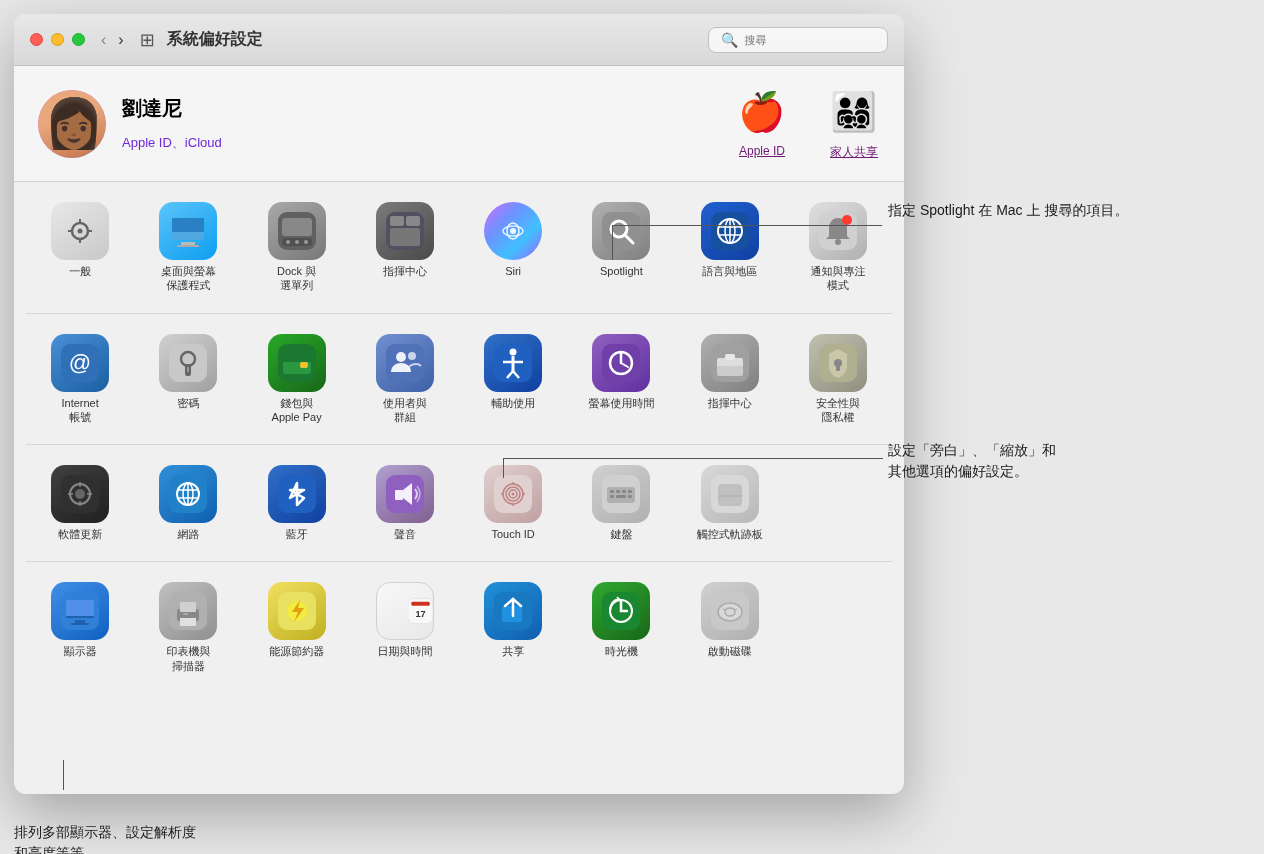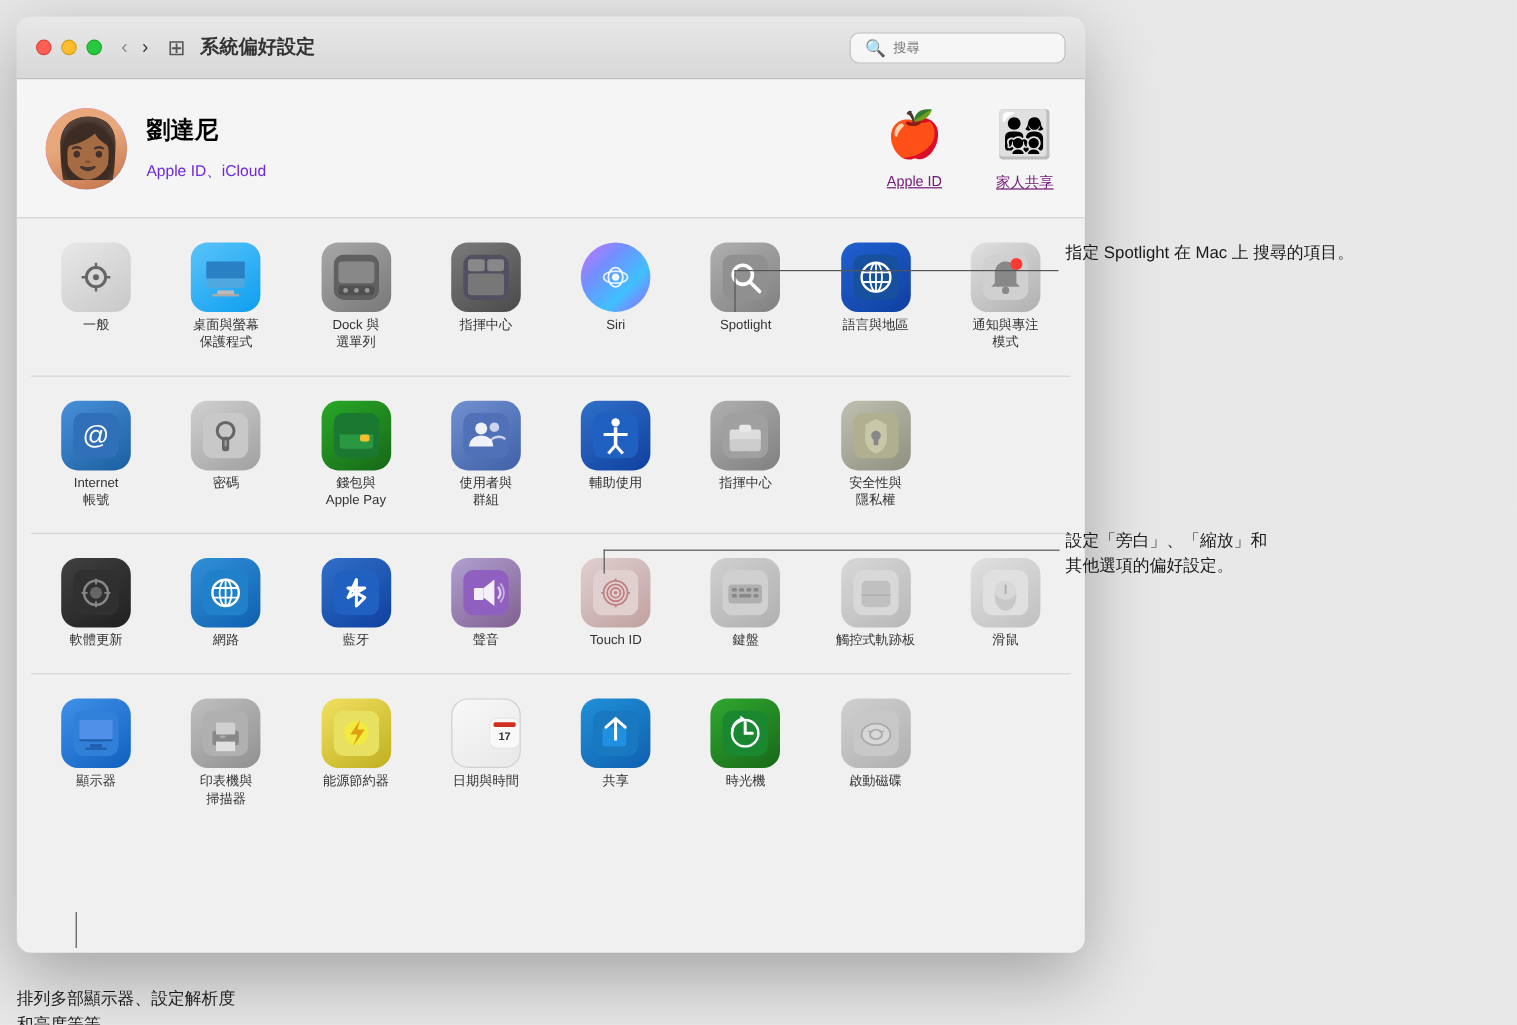--- a/index.html
+++ b/index.html
@@ -478,20 +478,31 @@
             <circle cx="19" cy="8" r="3.5" fill="white"></circle>
             <line x1="19" y1="12" x2="19" y2="27" stroke="white" stroke-width="3"></line>
             <line x1="9" y1="18" x2="29" y2="18" stroke="white" stroke-width="2.5"></line>
             <line x1="19" y1="27" x2="13" y2="34" stroke="white" stroke-width="2.5"></line>
             <line x1="19" y1="27" x2="25" y2="34" stroke="white" stroke-width="2.5"></line>
           </svg>
       </div>
       <span class="icon-label">輔助使用</span>
     </div>
     <div class="icon-item">
+      <div class="icon-img icon-screentime">
+        <svg width="38" height="38" viewBox="0 0 38 38">
+            <rect width="38" height="38" rx="9" fill="#7040a8"></rect>
+            <circle cx="19" cy="19" r="11" stroke="white" stroke-width="2.5" fill="none"></circle>
+            <line x1="19" y1="9" x2="19" y2="19" stroke="white" stroke-width="2.5" stroke-linecap="round"></line>
+            <line x1="19" y1="19" x2="26" y2="23" stroke="white" stroke-width="2" stroke-linecap="round"></line>
+          </svg>
+      </div>
+      <span class="icon-label">螢幕使用時間</span>
+    </div>
+    <div class="icon-item">
       <div class="icon-img icon-extensions">
         <svg width="38" height="38" viewBox="0 0 38 38">
             <rect width="38" height="38" rx="9" fill="#a0a0a0"></rect>
             <rect x="6" y="14" width="14" height="10" rx="2" fill="#ddd"></rect>
             <rect x="18" y="14" width="14" height="10" rx="2" fill="#ddd"></rect>
             <rect x="6" y="22" width="14" height="10" rx="2" fill="#ccc"></rect>
             <rect x="18" y="22" width="14" height="10" rx="2" fill="#ccc"></rect>
             <rect x="14" y="10" width="10" height="6" rx="2" fill="#e8e8e8"></rect>
           </svg>
       </div>
@@ -596,31 +607,20 @@
     <div class="icon-item">
       <div class="icon-img icon-trackpad">
         <svg width="38" height="38" viewBox="0 0 38 38">
             <rect width="38" height="38" rx="9" fill="#d8d8d8"></rect>
             <rect x="7" y="9" width="24" height="22" rx="4" fill="#c0c0c0"></rect>
             <line x1="7" y1="21" x2="31" y2="21" stroke="#aaa" stroke-width="1"></line>
           </svg>
       </div>
       <span class="icon-label">觸控式軌跡板</span>
     </div>
-    <div class="icon-item">
-      <div class="icon-img icon-mouse">
-        <svg width="38" height="38" viewBox="0 0 38 38">
-            <rect width="38" height="38" rx="9" fill="#e0e0e0"></rect>
-            <ellipse cx="19" cy="22" rx="9" ry="12" fill="#c8c8c8"></ellipse>
-            <ellipse cx="19" cy="17" rx="9" ry="8" fill="#d8d8d8"></ellipse>
-            <line x1="19" y1="12" x2="19" y2="20" stroke="#aaa" stroke-width="1.5"></line>
-          </svg>
-      </div>
-      <span class="icon-label">滑鼠</span>
-    </div>
   </div>
 
   <div class="row-separator"></div>
 
   <div class="icons-grid">
     <div class="icon-item">
       <div class="icon-img icon-display">
         <svg width="38" height="38" viewBox="0 0 38 38">
             <rect width="38" height="38" rx="9" fill="#3080d8"></rect>
             <rect x="5" y="8" width="28" height="18" rx="2" fill="#2060b0"></rect>

